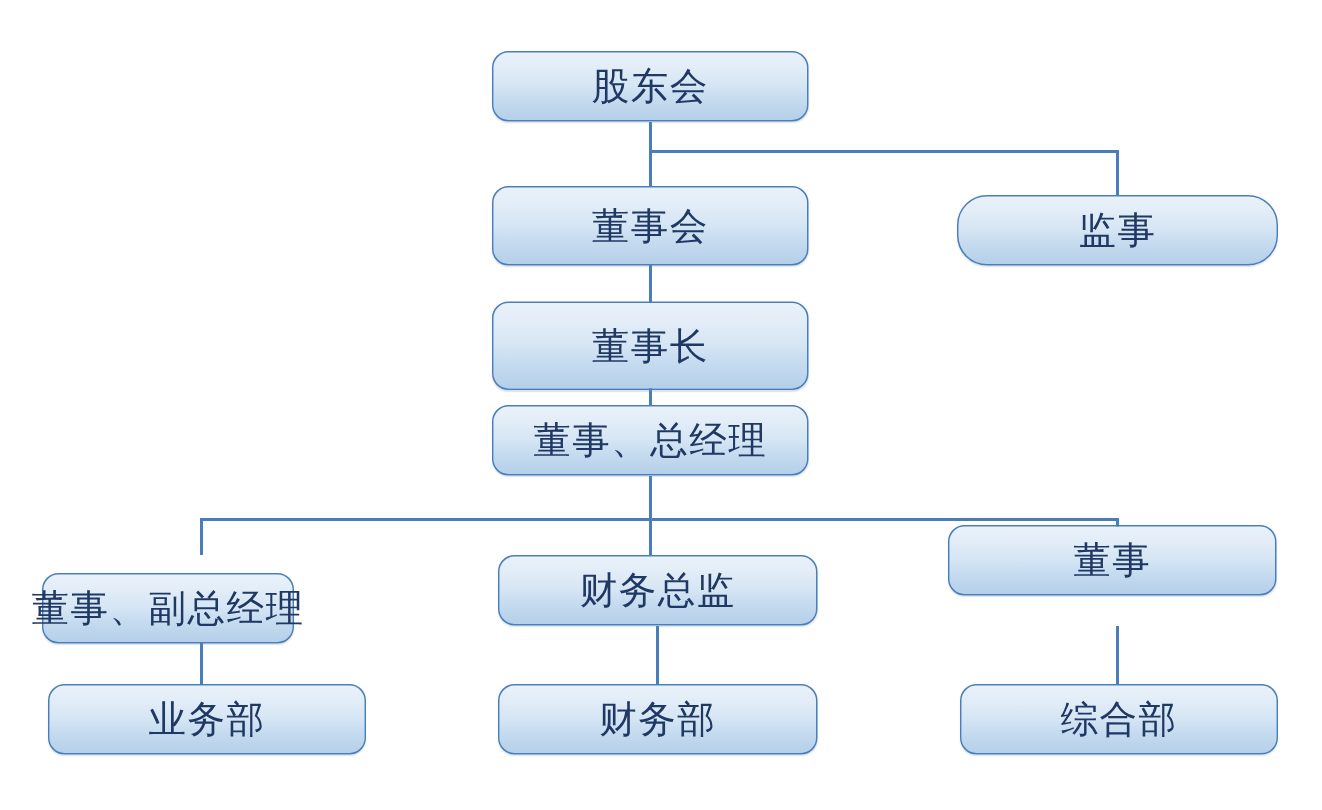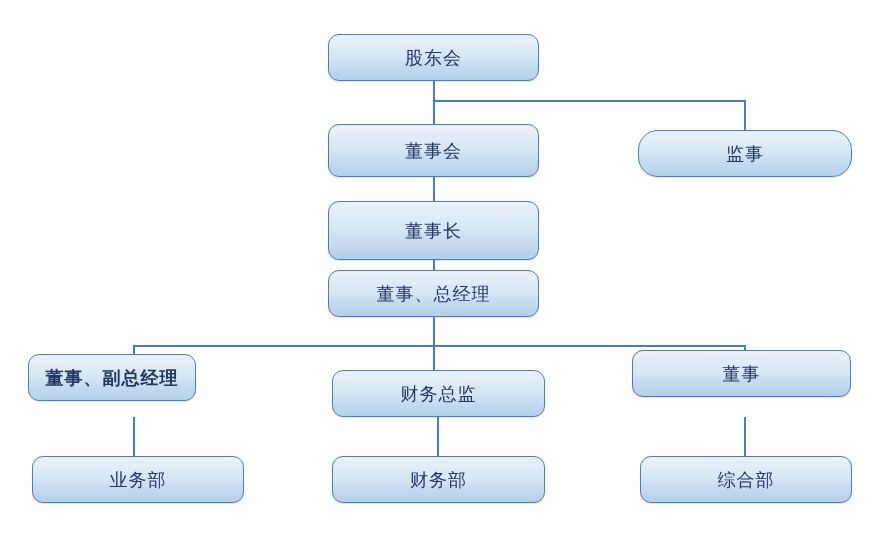--- a/index.html
+++ b/index.html
@@ -37,21 +37,21 @@
         #d6e6f4 48%,
         #c4daef 72%,
         #b5d0e9 100%);
     display: flex;
     align-items: center;
     justify-content: center;
     box-shadow: 0 1px 1px rgba(120,150,180,0.28);
   }
   .node-label {
     color: #1f3864;
-    font-size: 18px;
+    font-size: 25px;
     line-height: 1;
     letter-spacing: 1px;
     white-space: nowrap;
     font-family: "DejaVu Sans", "Liberation Sans", sans-serif;
   }
 </style>
 </head>
 <body>
 
 <div id="chart-canvas">
@@ -76,21 +76,21 @@
       </div>
       <div class="node-box" style="left: 638px; top: 130px; width: 214px; height: 47px; border-radius: 20px;">
         <span class="node-label">监事</span>
       </div>
       <div class="node-box" style="left: 328px; top: 201px; width: 211px; height: 59px;">
         <span class="node-label">董事长</span>
       </div>
       <div class="node-box" style="left: 328px; top: 270px; width: 211px; height: 47px;">
         <span class="node-label">董事、总经理</span>
       </div>
-      <div class="node-box" style="left: 28px; top: 354px; width: 168px; height: 47px; font-weight: bold;">
+      <div class="node-box" style="left: 28px; top: 382px; width: 168px; height: 47px;">
         <span class="node-label">董事、副总经理</span>
       </div>
       <div class="node-box" style="left: 332px; top: 370px; width: 213px; height: 47px;">
         <span class="node-label">财务总监</span>
       </div>
       <div class="node-box" style="left: 632px; top: 350px; width: 219px; height: 47px;">
         <span class="node-label">董事</span>
       </div>
       <div class="node-box" style="left: 32px; top: 456px; width: 212px; height: 47px;">
         <span class="node-label">业务部</span>

